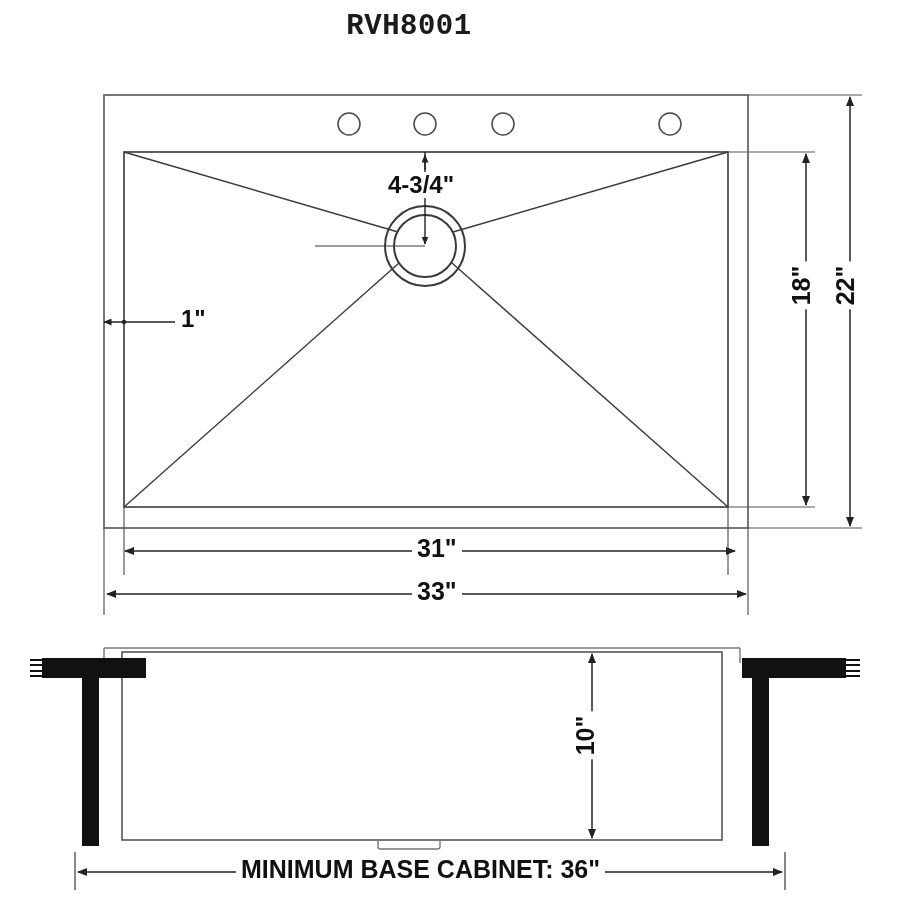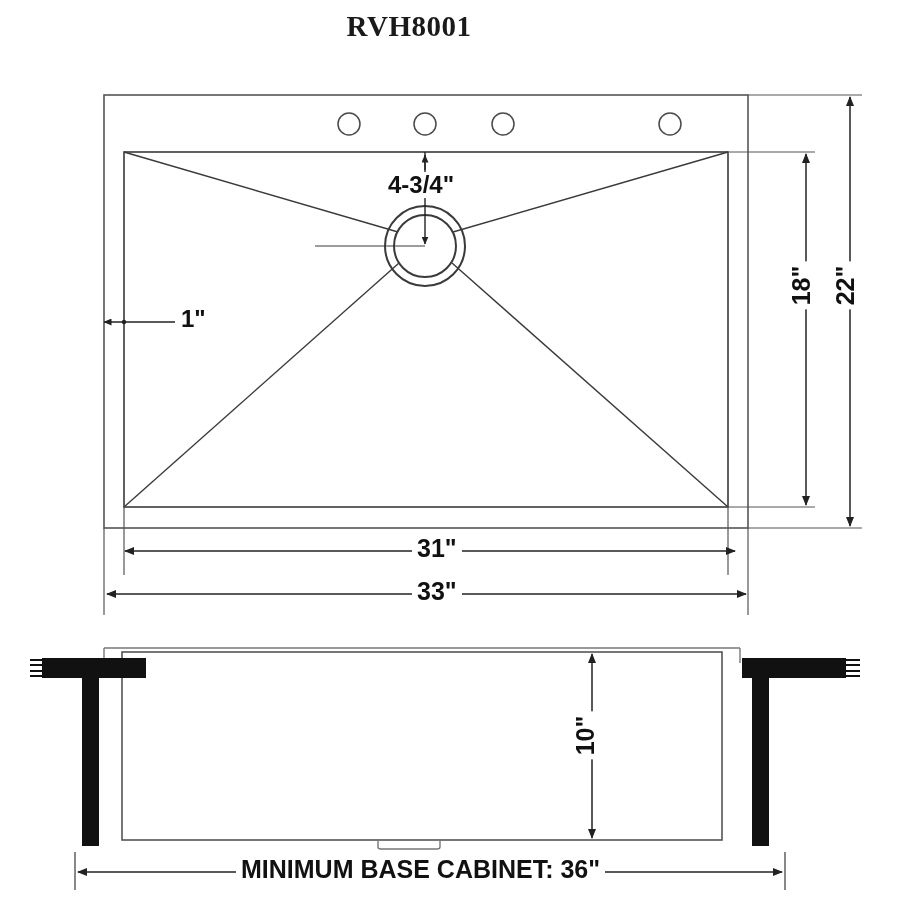--- a/index.html
+++ b/index.html
@@ -27,21 +27,21 @@
   .title {
     position: absolute;
     left: 0;
     top: 10px;
     width: 818px;
     text-align: center;
     font-size: 29px;
     font-weight: bold;
     letter-spacing: 0.5px;
     color: #1a1a1a;
-    font-family: Liberation Serif, serif;
+    font-family: Liberation Mono, monospace;
   }
   .dim-label {
     position: absolute;
     font-family: "Liberation Sans", sans-serif;
     font-weight: bold;
     color: #111111;
     background: #ffffff;
     white-space: nowrap;
     line-height: 1;
   }

